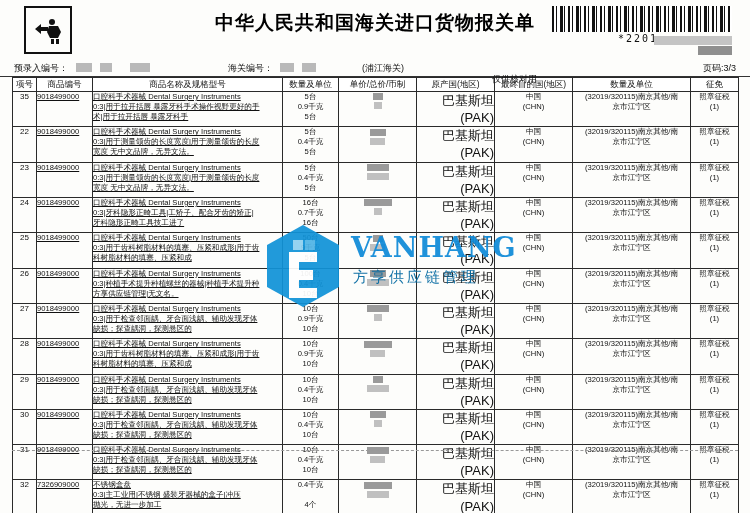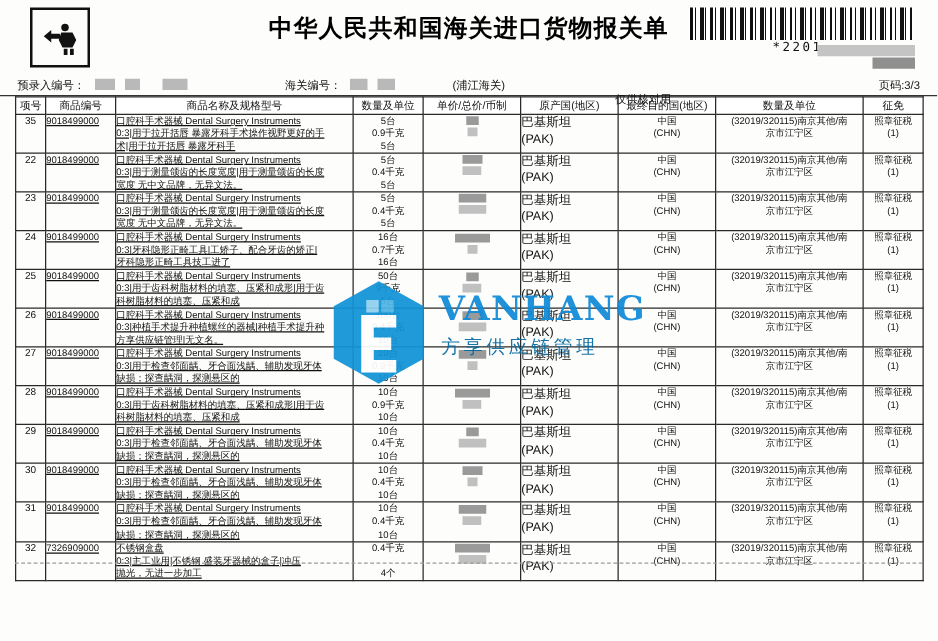--- a/index.html
+++ b/index.html
@@ -120,21 +120,21 @@
     text-align: center;
     height: 13px;
     line-height: 13px;
     background: #fff;
   }
   .cell-pad { padding: 1px 2px; }
   td.c-seq { text-align: center; font-size: 8px; }
   td.c-desc { font-size: 7.6px; line-height: 1.32; text-decoration: underline; }
   td.c-qty { text-align: center; font-size: 7.6px; line-height: 1.32; }
   td.c-price { text-align: center; }
-  td.c-origin { text-align: left; font-size: 10px; line-height: 1.32; }
+  td.c-origin { text-align: right; font-size: 13px; line-height: 1.32; }
   td.c-dest { text-align: center; font-size: 7.6px; line-height: 1.32; }
   td.c-port { text-align: center; font-size: 7.6px; line-height: 1.32; }
   td.c-tax { text-align: center; font-size: 7.6px; line-height: 1.32; }
   .rd { display:inline-block; background:#9a9a9a; height:7px; vertical-align:middle; }
   .rd2 { display:inline-block; background:#c0c0c0; height:7px; vertical-align:middle; }
   
   .watermark {
     position: absolute;
     left: 259px;
     top: 222px;

